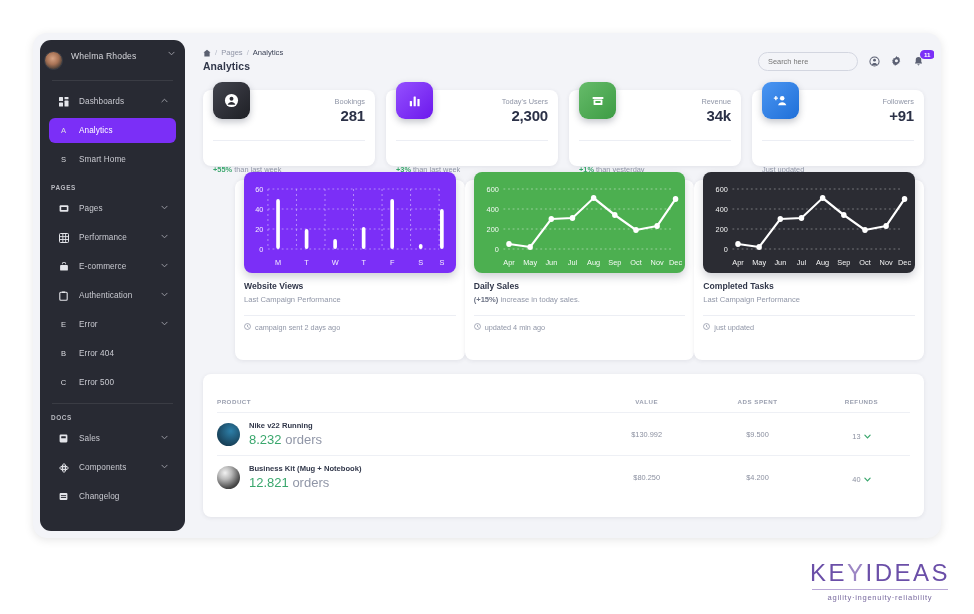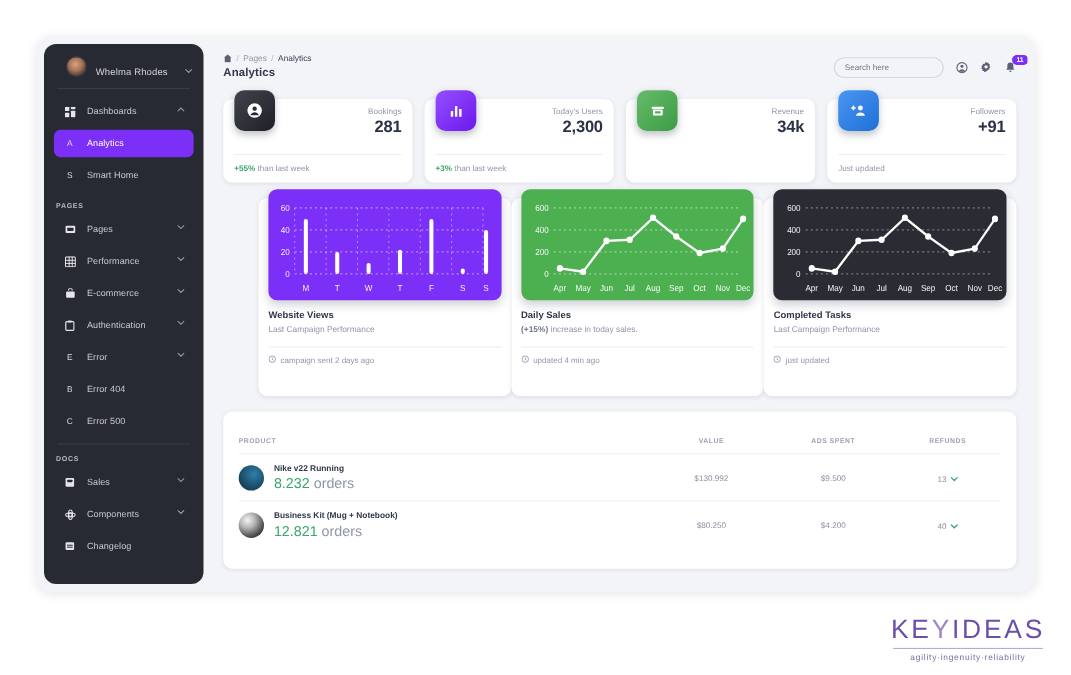--- a/index.html
+++ b/index.html
@@ -26,23 +26,23 @@
     position: absolute;
     left: 7px; top: 7px;
     width: 145px; height: 491px;
     background: #282a33;
     border-radius: 11px;
     padding: 0 0 8px 0;
     overflow: hidden;
     color: #cfd0d6;
   }
   .sb-user {
-    display: flex; align-items: flex-end;
+    display: flex; align-items: flex-start;
     gap: 8px;
-    padding: 11px 10px 10px 20px;
+    padding: 11px 10px 10px 4px;
   }
   .avatar {
     width: 19px; height: 19px; border-radius: 50%;
     background: radial-gradient(circle at 45% 38%, #d6a283 0%, #a87356 42%, #4d4038 75%, #31302f 100%);
     flex: 0 0 auto;
     border: 1px solid #3a3c45;
   }
   .sb-user-name {
     font-size: 8.6px; color: #d4d5da; letter-spacing: .15px;
     flex: 1 1 auto; white-space: nowrap;
@@ -126,21 +126,21 @@
     display: flex; align-items: center; justify-content: center;
     color: #fff;
     box-shadow: 0 3px 7px rgba(40,45,70,0.28);
   }
   .stat-meta { text-align: right; }
   .stat-label { font-size: 7.4px; color: #9096a7; }
   .stat-value { font-size: 15px; font-weight: bold; color: #2b3147; letter-spacing: -.2px; margin-top: 1px; }
   .stat-foot {
     border-top: 1px solid #eceef4;
     font-size: 7.4px; color: #9096a7;
-    padding-top: 7px; margin-top: 2px;
+    padding-top: 24px; margin-top: 2px;
   }
   .stat-foot b { font-weight: bold; }
   .up { color: #3aa76d; }
 
   
   .charts { display: flex; margin-top: 14px; padding-left: 32px; }
   .chart-card {
     flex: 1 1 0; background: #fff; border-radius: 8px;
     box-shadow: 0 1px 4px rgba(40,45,70,0.09);
     padding: 0 9px 8px 9px; position: relative; height: 180px;
@@ -470,20 +470,24 @@
               <rect x="1.6" y="3" width="10.8" height="2.1" rx=".5"></rect>
               <rect x="2.6" y="5.6" width="8.8" height="5.4" rx=".6"></rect>
               <rect x="4.4" y="7.1" width="5.2" height="2" rx=".4" fill="#4caf50"></rect>
             </svg>
         </div>
         <div class="stat-top">
           <div class="stat-meta">
             <div class="stat-label">Revenue</div>
             <div class="stat-value">34k</div>
           </div>
+        </div>
+        <div class="stat-foot">
+          <b class="up">+1%</b>
+          <span>than yesterday</span>
         </div>
       </div>
 
       <div class="stat-card">
         <div class="stat-ico" style="background:linear-gradient(135deg,#4b96f2,#1f6fd8)">
           <svg width="15" height="13" viewBox="0 0 16 13" fill="#fff">
               <circle cx="9.8" cy="4" r="2.4"></circle>
               <path d="M5.4 11.6c.6-2.3 2.3-3.3 4.4-3.3s3.8 1 4.4 3.3z"></path>
               <rect x=".8" y="3.2" width="4.6" height="1.5" rx=".6"></rect>
               <rect x="2.3" y="1.7" width="1.5" height="4.6" rx=".6"></rect>

